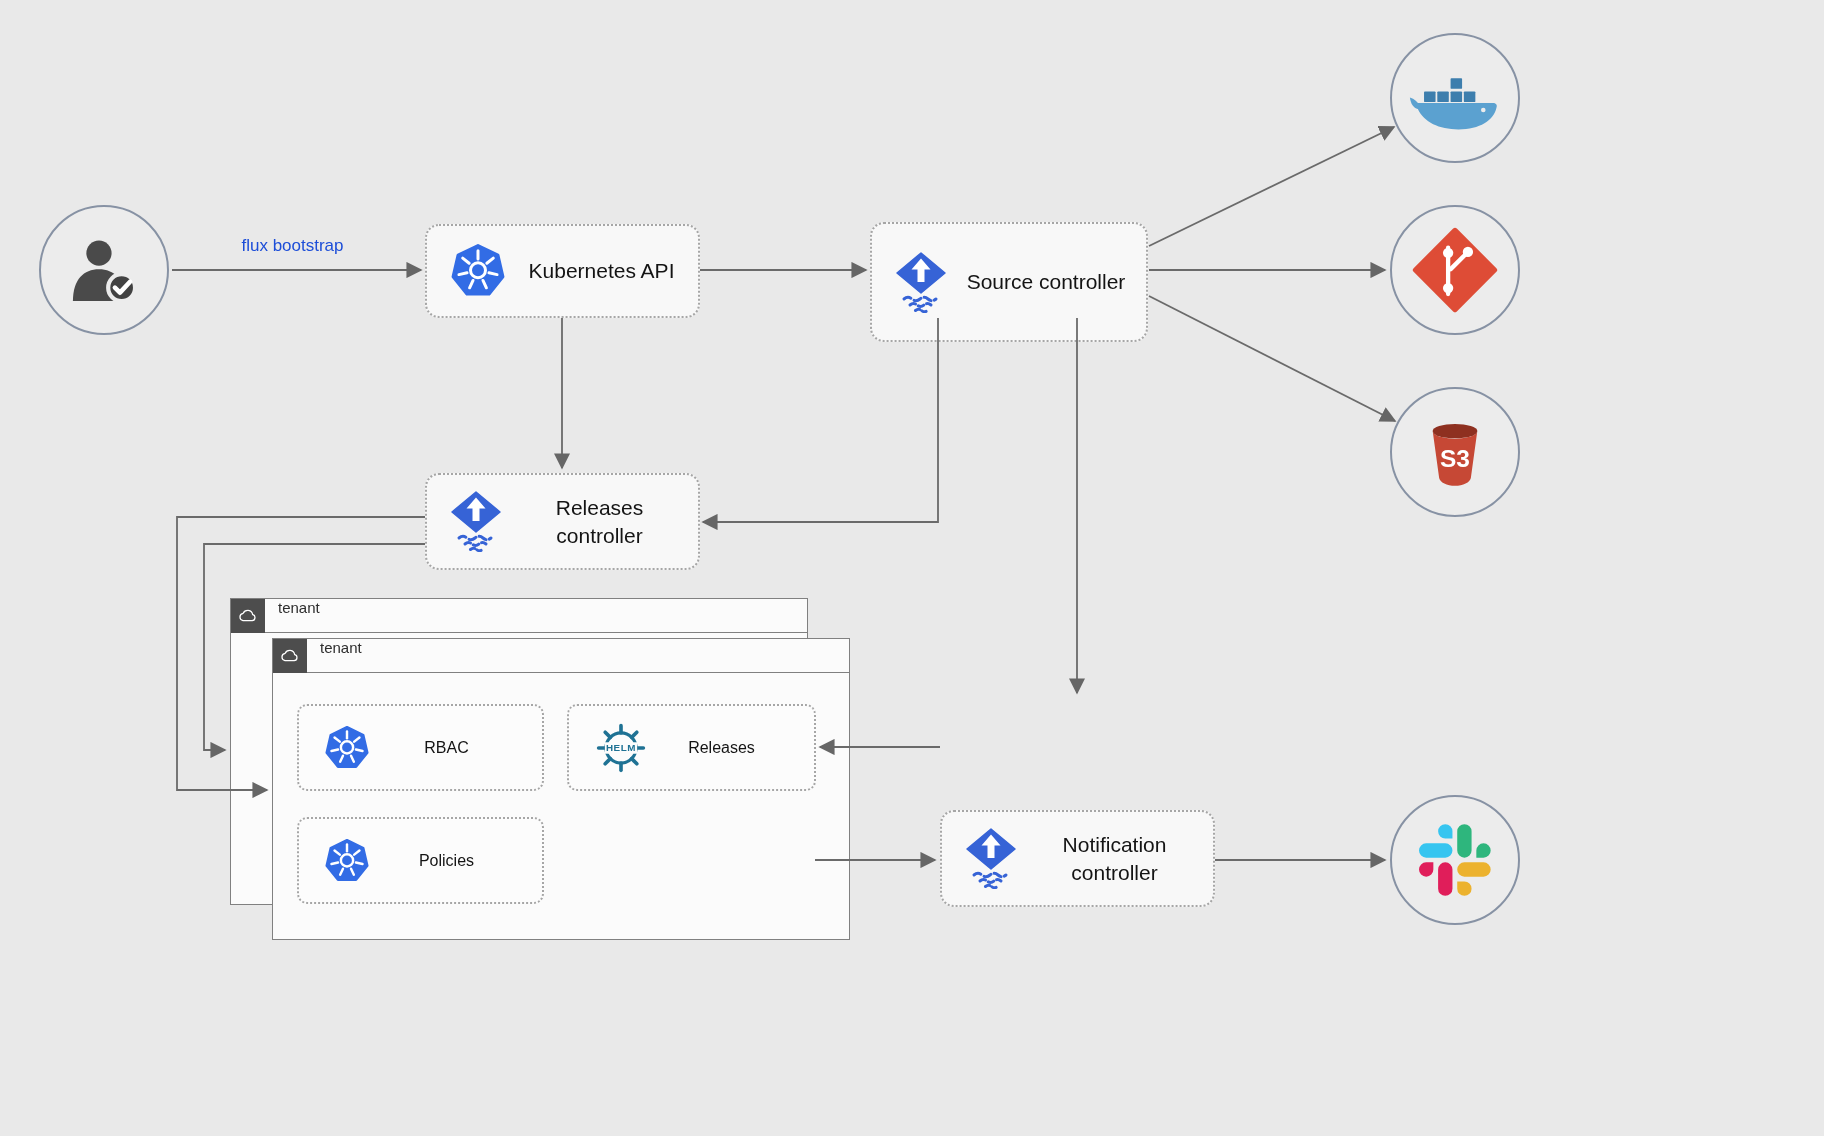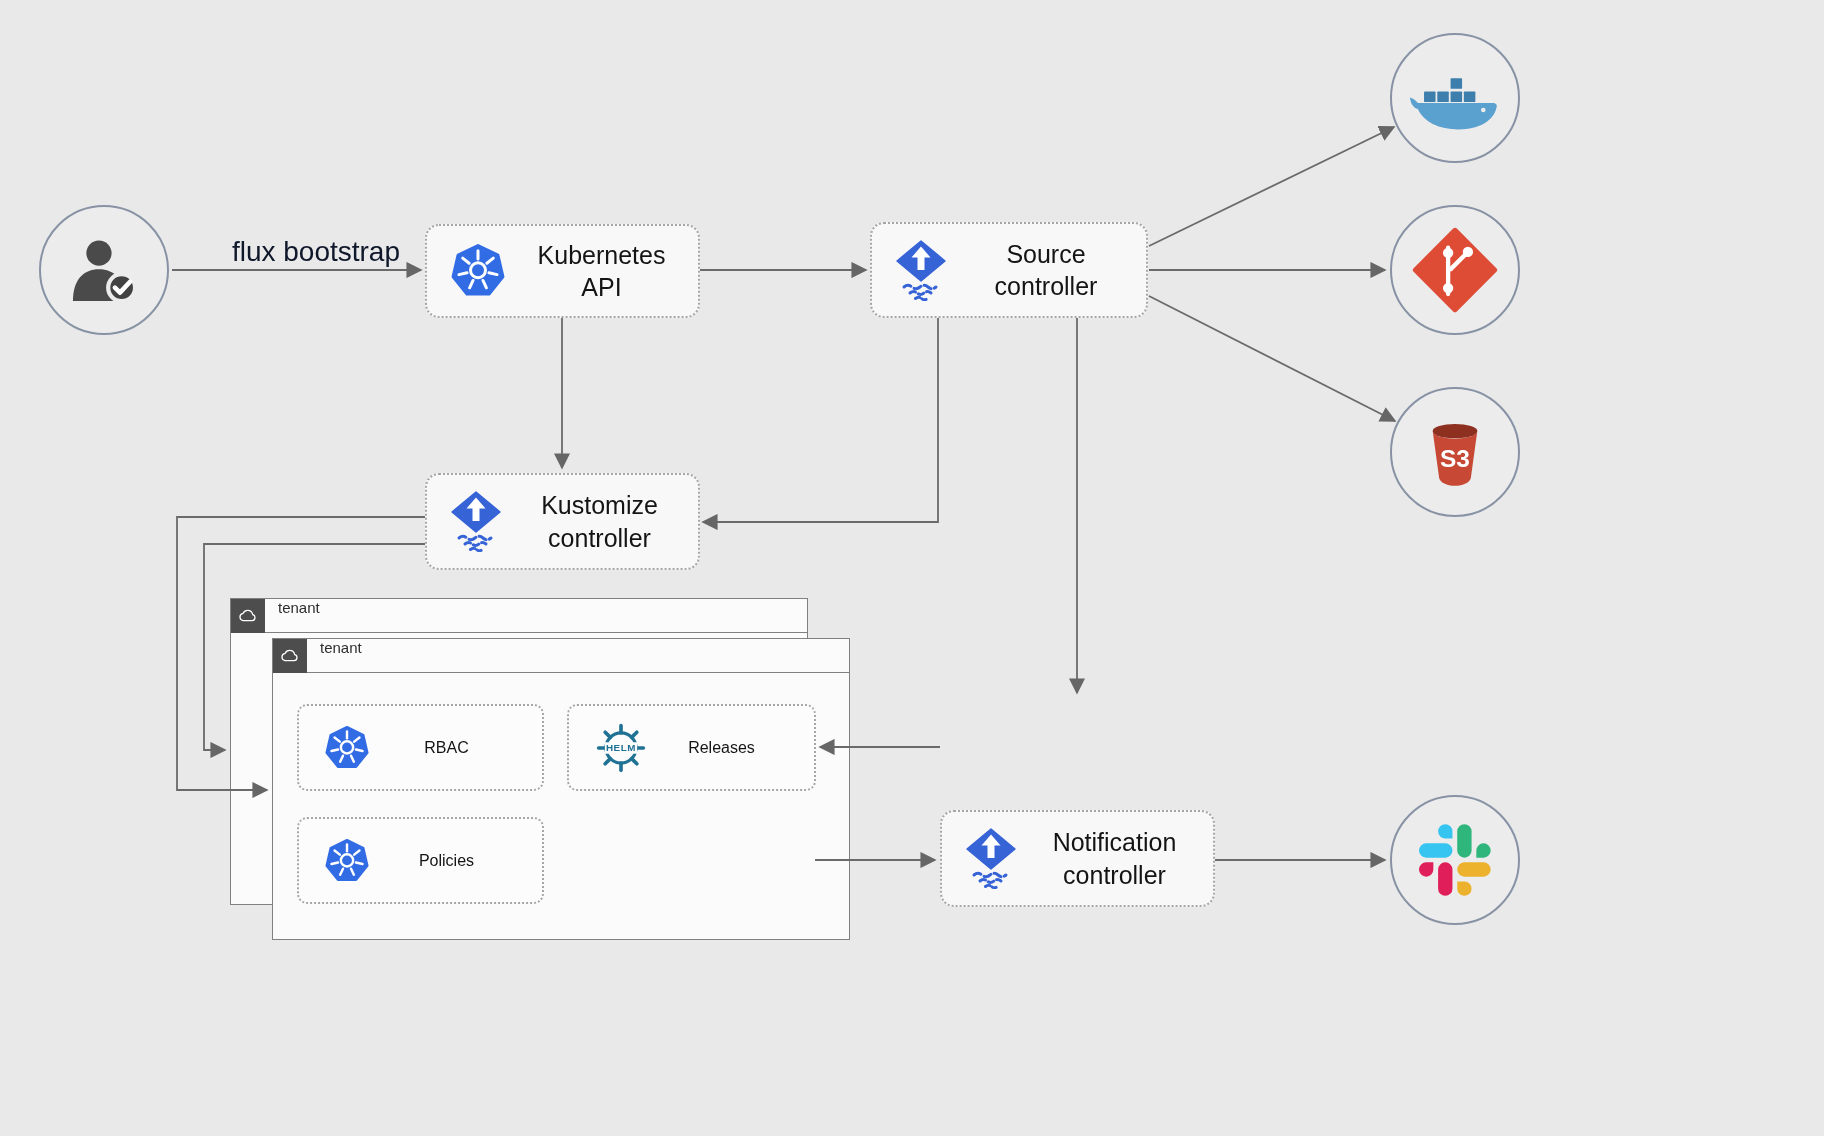--- a/index.html
+++ b/index.html
@@ -13,23 +13,23 @@
     border:2px solid #8792a4; background:#ececec;
     display:flex; align-items:center; justify-content:center; z-index:4;
   }
 
   .ctrl-box {
     position:absolute; background:#f8f8f8;
     border:2px dotted #a6a6a6; border-radius:14px;
     display:flex; align-items:center; gap:16px;
     padding:0 16px 0 24px; z-index:4;
   }
-  .ctrl-label { flex:1; text-align:center; font-size:25px; line-height:1.3; color:#141414; }
-
-  .float-label { position:absolute; text-align:right; font-size:28px; color:#0f172a; z-index:4; }
+  .ctrl-label { flex:1; text-align:center; font-size:21px; line-height:1.3; color:#141414; }
+
+  .float-label { position:absolute; text-align:center; font-size:17px; color:#1d4ed8; z-index:4; }
 
   .tenant { position:absolute; background:#fbfbfb; border:1px solid #808080; }
   .tenant-back { z-index:2; }
   .tenant-front { z-index:3; }
   .tenant-header { height:34px; border-bottom:1px solid #808080; display:flex; }
   .tenant-icon { width:34px; height:34px; background:#4d4d4d; display:flex; align-items:center; justify-content:center; flex:0 0 34px; }
   .tenant-title { padding-left:13px; font-size:15px; color:#2e2e2e; }
 
   .item-box {
     position:absolute; background:#fcfcfc;
@@ -111,32 +111,32 @@
 
   <div class="float-label" style="left:185px;top:236px;width:215px">flux bootstrap</div>
 
   <div class="ctrl-box" style="left:425px;top:224px;width:275px;height:94px">
     <svg class="icon" viewBox="0 0 36 36" width="54" height="54">
         <use href="#sym-k8s"></use>
       </svg>
     <div class="ctrl-label">Kubernetes API</div>
   </div>
 
-  <div class="ctrl-box" style="left:870px;top:222px;width:278px;height:96px">
+  <div class="ctrl-box" style="left:870px;top:222px;width:278px;height:120px">
     <svg class="icon" viewBox="0 0 100 122" width="50" height="61">
         <use href="#sym-flux"></use>
       </svg>
     <div class="ctrl-label">Source controller</div>
   </div>
 
   <div class="ctrl-box" style="left:425px;top:473px;width:275px;height:97px">
     <svg class="icon" viewBox="0 0 100 122" width="50" height="61">
         <use href="#sym-flux"></use>
       </svg>
-    <div class="ctrl-label">Kustomize controller</div>
+    <div class="ctrl-label">Releases controller</div>
   </div>
 
 
   <div class="ctrl-box" style="left:940px;top:810px;width:275px;height:97px">
     <svg class="icon" viewBox="0 0 100 122" width="50" height="61">
         <use href="#sym-flux"></use>
       </svg>
     <div class="ctrl-label">Notification controller</div>
   </div>
 

